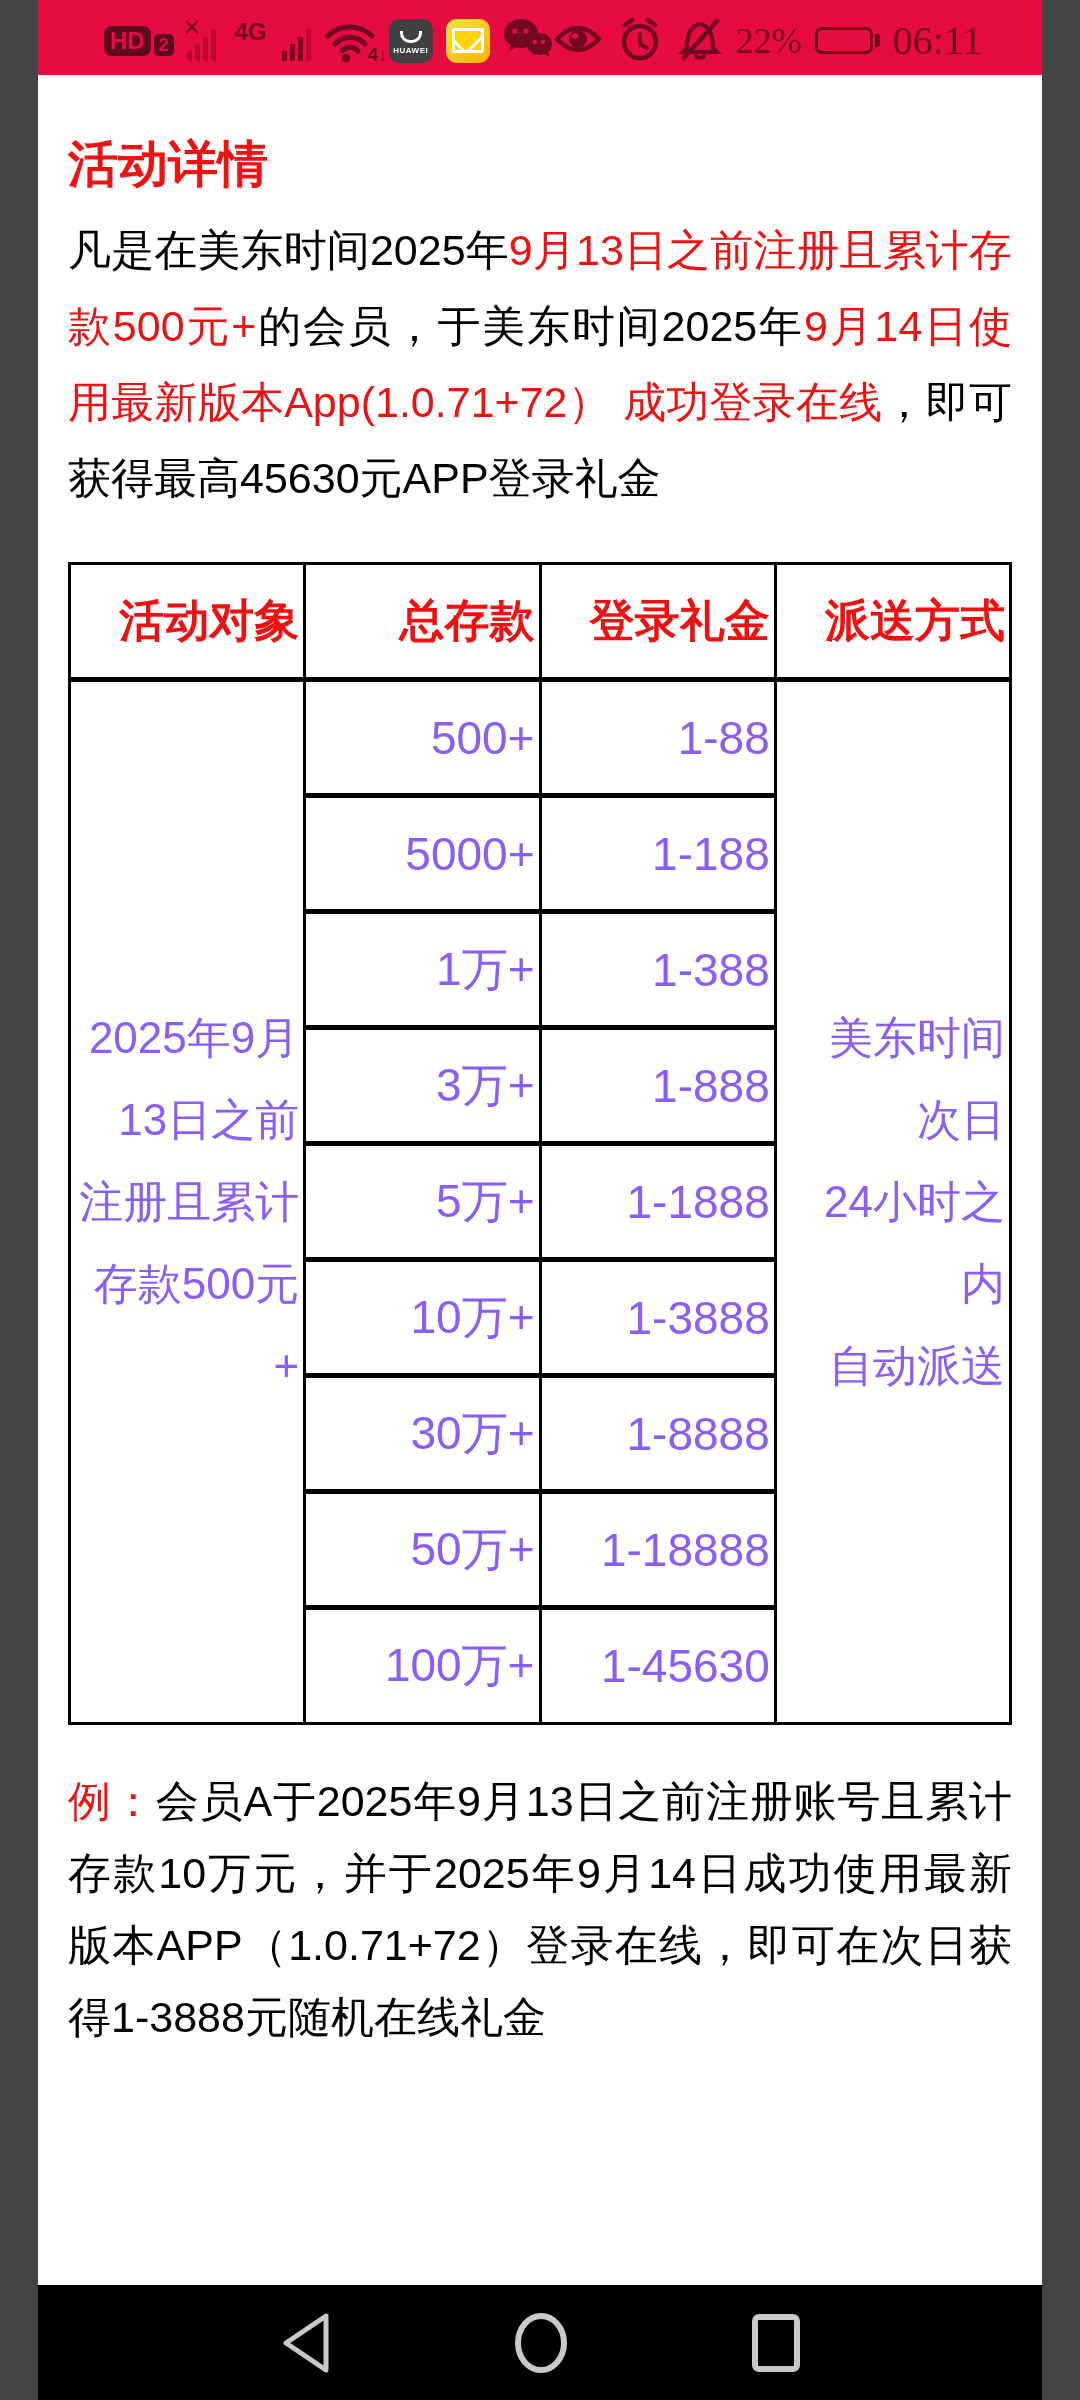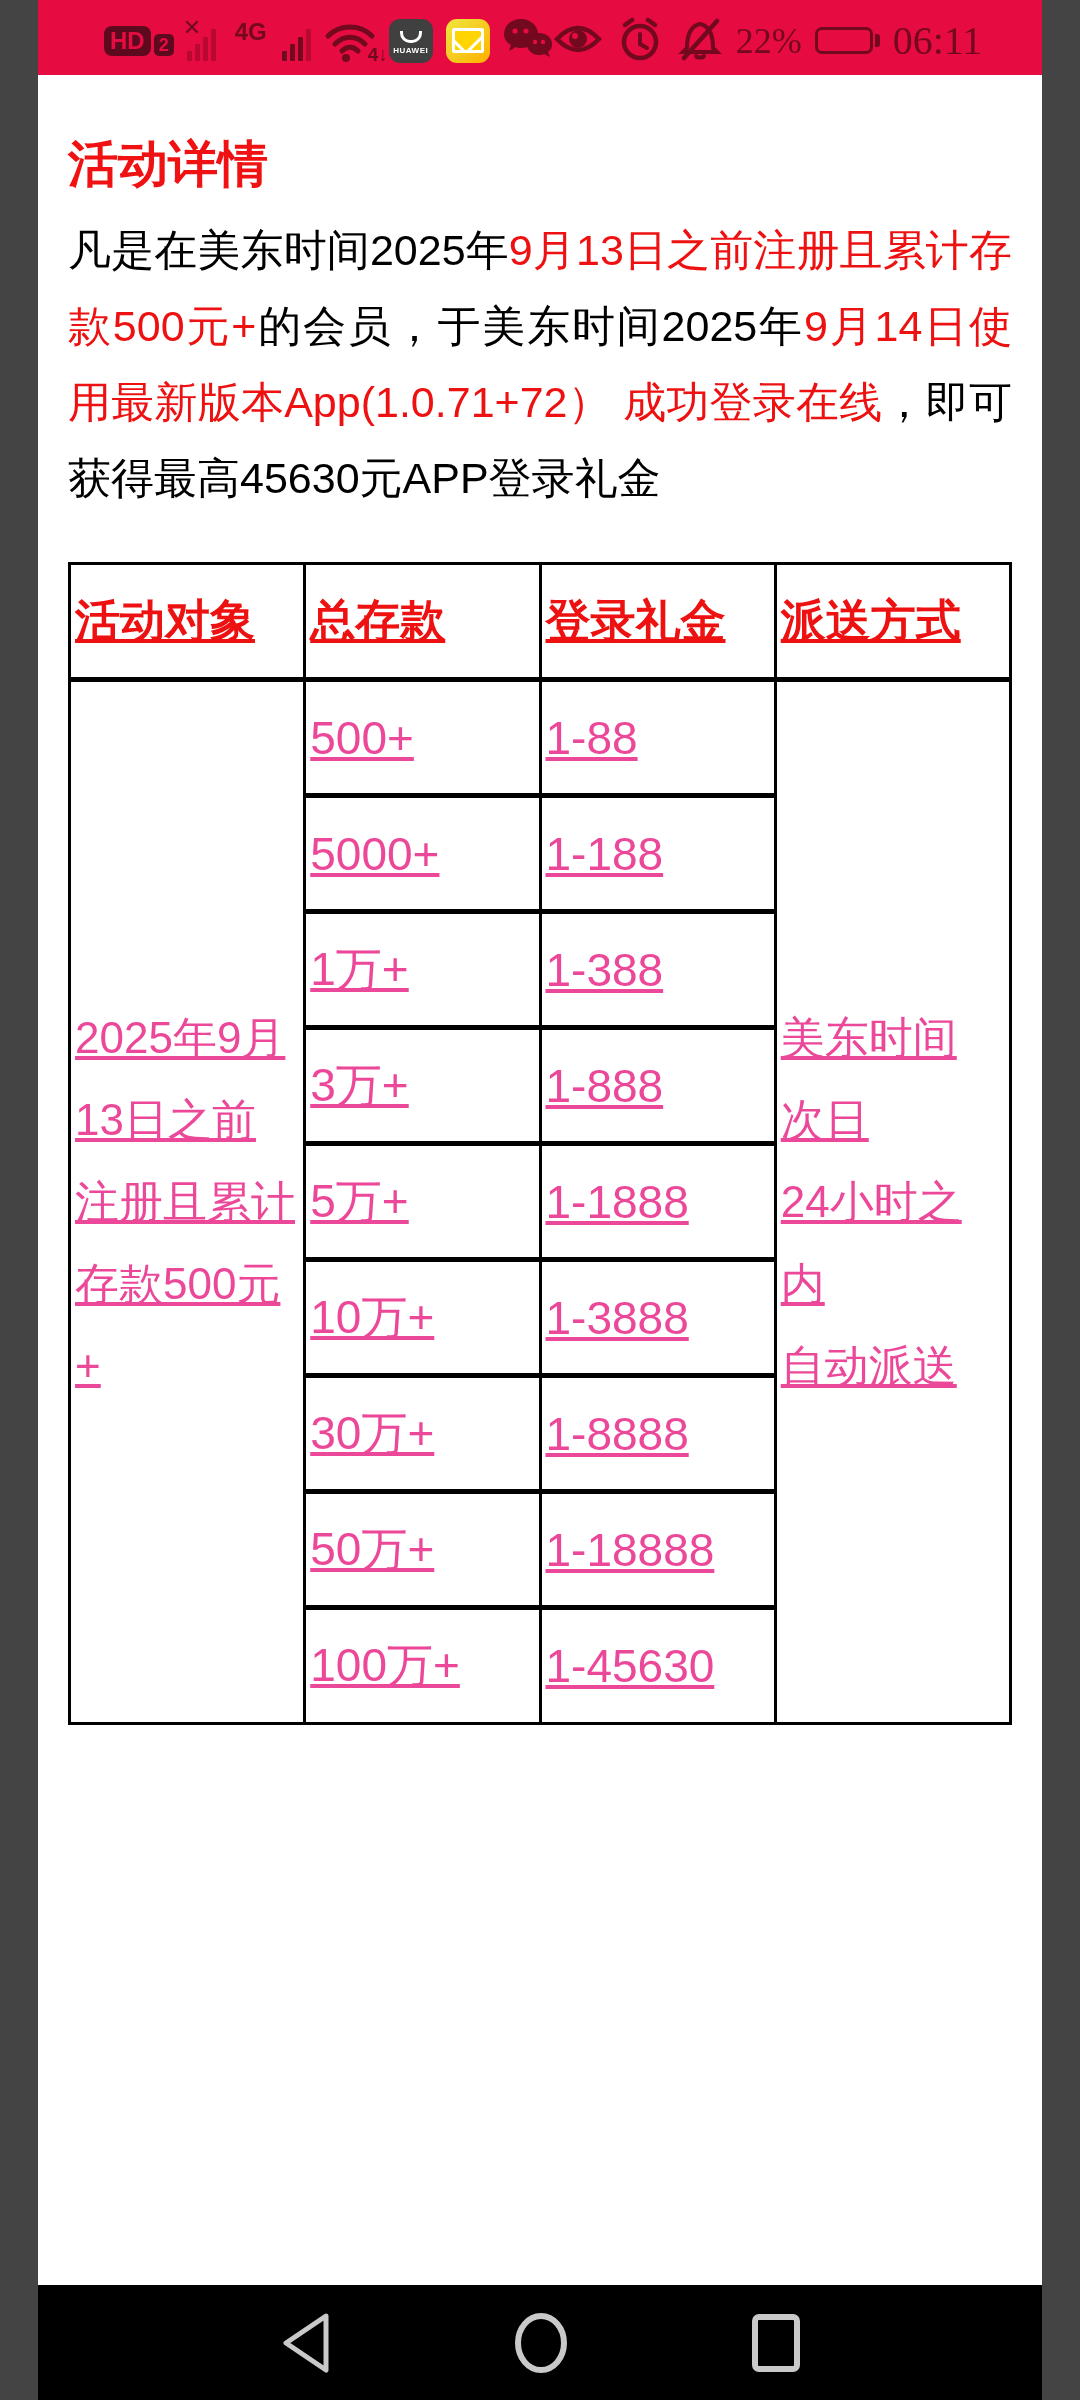--- a/index.html
+++ b/index.html
@@ -57,24 +57,24 @@
   .back-btn{position:absolute;left:82px;top:32px;width:128px;height:128px;
     background:none;border:none;padding:0;cursor:pointer;}
   .header-title{color:#fff;font-size:54px;font-weight:bold;letter-spacing:2px;}
   
   .content{flex:1;background:#fff;padding:0 30px;box-sizing:border-box;overflow:hidden;}
   .section-title{color:#F01212;font-size:50px;font-weight:bold;margin:56px 0 14px 0;}
   .intro{font-size:43px;line-height:76px;color:#000;margin:0;text-align:justify;}
   .red{color:#EE1111;}
   
   table.promo{border-collapse:collapse;width:100%;table-layout:fixed;margin-top:46px;}
-  .promo th,.promo td{border:3px solid #000;text-align:left;vertical-align:middle;
-    padding:0 4px;box-sizing:border-box;text-decoration:underline;}
+  .promo th,.promo td{border:3px solid #000;text-align:right;vertical-align:middle;
+    padding:0 4px;box-sizing:border-box;}
   .promo thead th{height:116px;color:#EE1111;font-size:45px;font-weight:600;}
-  .promo tbody td{height:116px;font-size:46px;color:#ec4899;}
+  .promo tbody td{height:116px;font-size:46px;color:#8b5cf6;}
   .promo tbody tr+tr td{border-top-width:5px;}
   .promo thead th{border-bottom-width:5px;}
   .promo td.merge{font-size:44px;line-height:82px;white-space:pre-line;}
   
   .example{font-size:43px;line-height:72px;color:#000;margin:40px 0 0 0;text-align:justify;}
   
   .nav-bar{height:115px;background:#000;flex:none;display:flex;align-items:center;
     justify-content:center;gap:180px;}
   .nav-btn{background:none;border:none;padding:0;cursor:pointer;display:flex;align-items:center;}
 </style>
@@ -218,20 +218,21 @@
           <td>50万+</td>
           <td>1-18888</td>
         </tr>
         <tr>
           <td>100万+</td>
           <td>1-45630</td>
         </tr>
       </tbody>
     </table>
 
+    <p class="example"><span class="red">例：</span><span>会员A于2025年9月13日之前注册账号且累计存款10万元，并于2025年9月14日成功使用最新版本APP（1.0.71+72）登录在线，即可在次日获得1-3888元随机在线礼金</span></p>
   </div>
 
   <div class="nav-bar">
     <button class="nav-btn">
       <svg width="54" height="64" viewBox="0 0 54 64">
         <path d="M48 5 L8 32 L48 59 Z" fill="none" stroke="#C9C9C9" stroke-width="5" stroke-linejoin="round"></path>
       </svg>
     </button>
     <button class="nav-btn">
       <svg width="58" height="64" viewBox="0 0 58 64">

